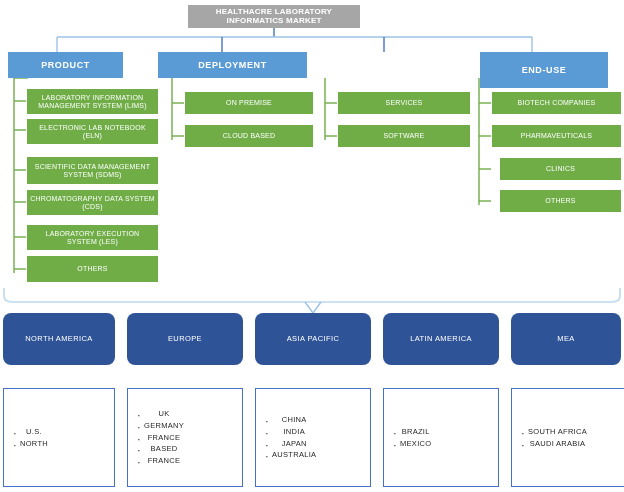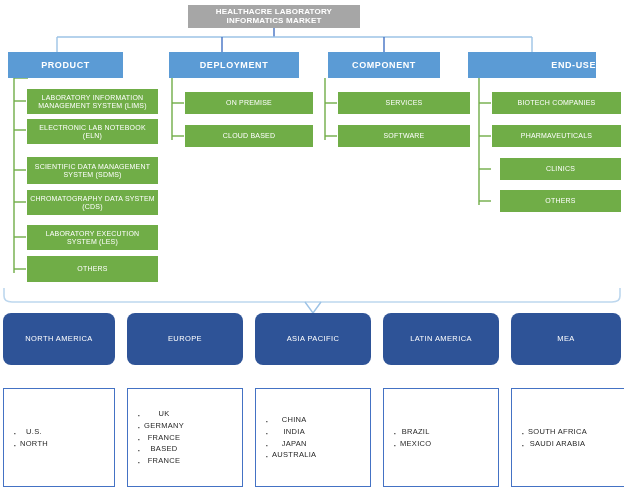--- a/index.html
+++ b/index.html
@@ -83,27 +83,24 @@
     <path d="M 305 302 L 313 313 L 321 302" fill="none" stroke="#9dc3e6" stroke-width="1.4"></path>
   </svg>
 
   <div class="box title-box" style="left:188px;top:5px;width:172px;height:23px;">
     <span>HEALTHACRE LABORATORY INFORMATICS MARKET</span>
   </div>
 
   <div class="box cat-box" style="left:8px;top:52px;width:115px;height:26px;">
     <span>PRODUCT</span>
   </div>
-  <div class="box cat-box" style="left:169px;top:52px;width:130px;height:26px;">
+  <div class="box cat-box" style="left:158px;top:52px;width:149px;height:26px;">
     <span>DEPLOYMENT</span>
   </div>
-  <div class="box cat-box" style="left:328px;top:52px;width:112px;height:26px;">
-    <span>COMPONENT</span>
-  </div>
-  <div class="box cat-box" style="left:468px;top:52px;width:128px;height:26px;justify-content:flex-end;">
+  <div class="box cat-box" style="left:480px;top:52px;width:128px;height:36px;">
     <span>END-USE</span>
   </div>
 
   <div class="box leaf-box" style="left:27px;top:89px;width:131px;height:25px;">
     <span>LABORATORY INFORMATION MANAGEMENT SYSTEM (LIMS)</span>
   </div>
   <div class="box leaf-box" style="left:27px;top:119px;width:131px;height:25px;">
     <span>ELECTRONIC LAB NOTEBOOK (ELN)</span>
   </div>
   <div class="box leaf-box" style="left:27px;top:157px;width:131px;height:27px;">

